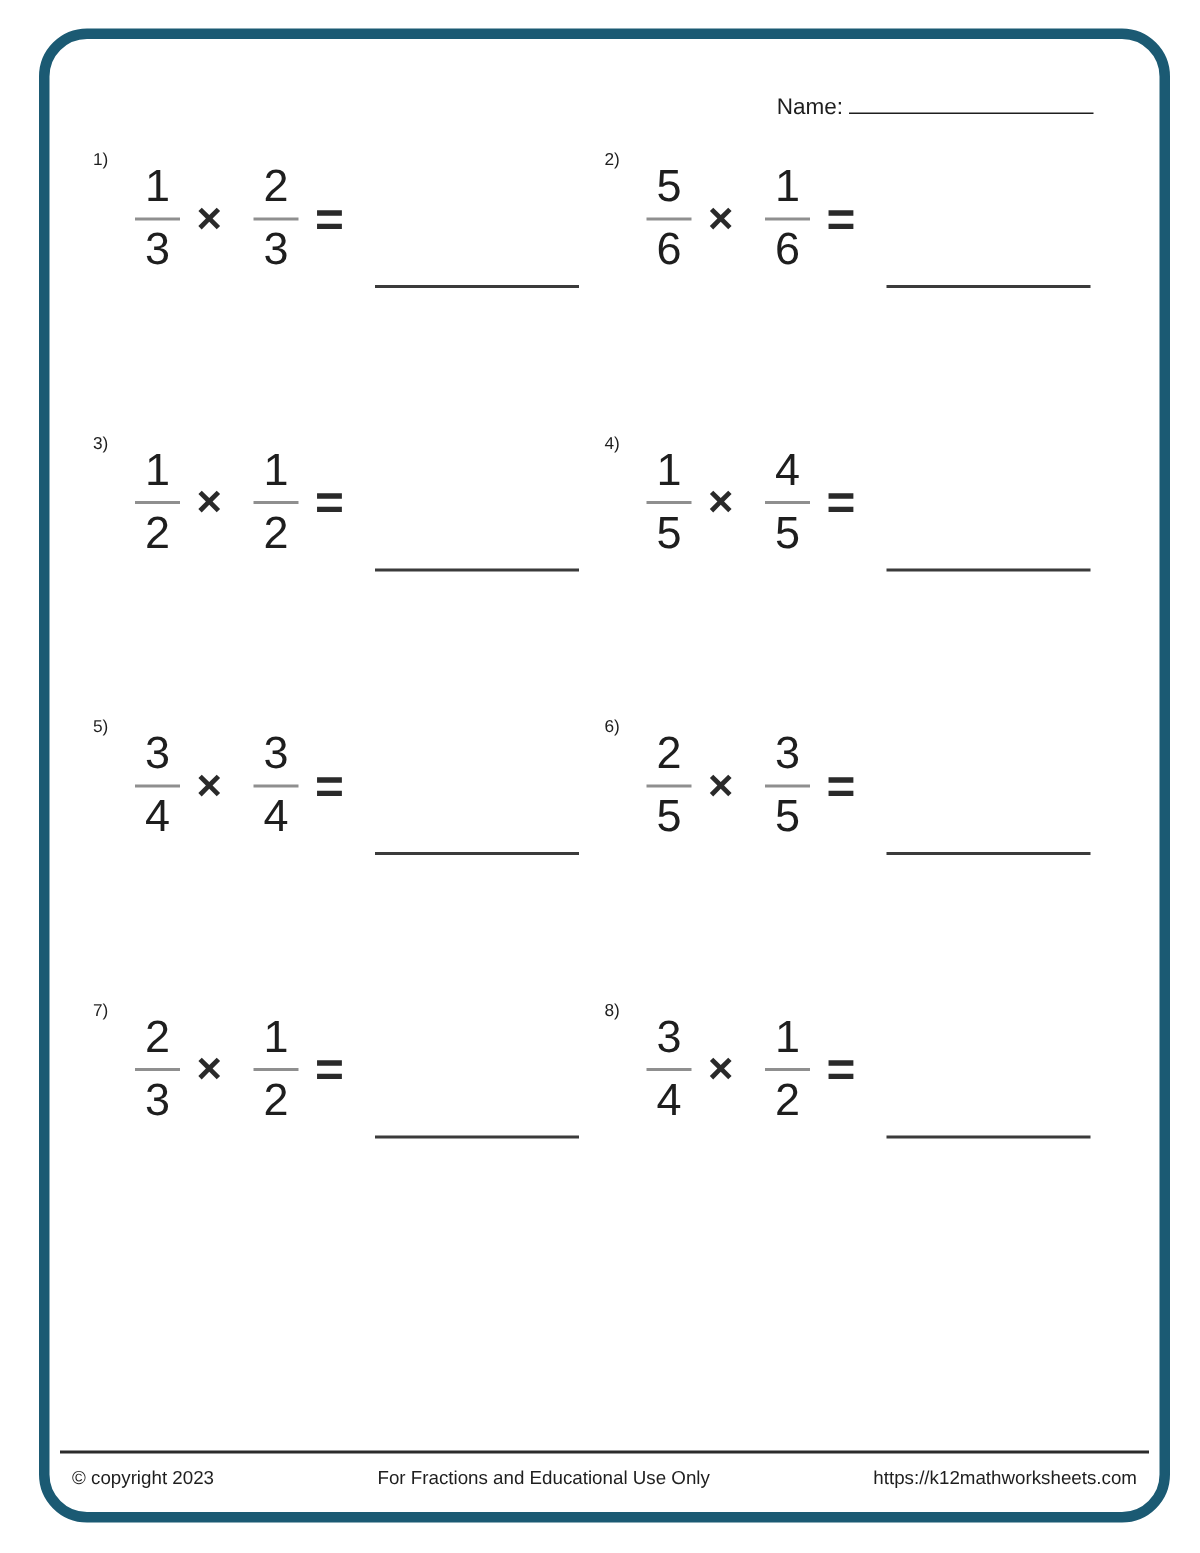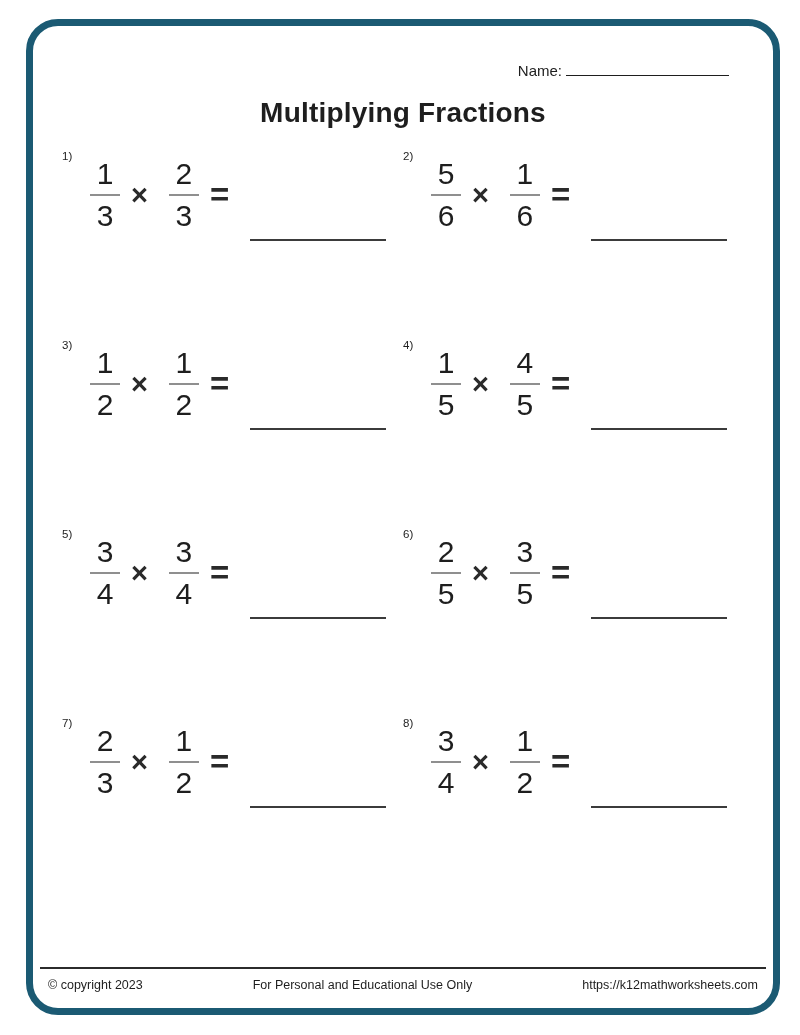--- a/index.html
+++ b/index.html
@@ -116,21 +116,20 @@
 </style>
 </head>
 <body>
 
 <div class="card" style="border-color: rgb(27, 90, 115);">
 
   <div class="name-row">
     <span>Name:</span><span class="name-line"></span>
   </div>
 
-  <div class="title">Multiplying Fractions</div>
 
 
   <div class="problems">
 
     <div class="problem">
       <span class="pnum">1)</span>
       <span class="frac">
         <span>1</span>
         <span class="fbar" style="background: rgb(143, 143, 143);"></span>
         <span>3</span>
@@ -261,17 +260,17 @@
         <span>2</span>
       </span>
       <span class="eq">=</span>
       <span class="blank"></span>
     </div>
 
   </div>
 
   <div class="footer">
     <span>© copyright 2023</span>
-    <span>For Personal and Educational Use Only</span>
+    <span>For Fractions and Educational Use Only</span>
     <span>https://k12mathworksheets.com</span>
   </div>
 
 </div>
 
 </body></html>

